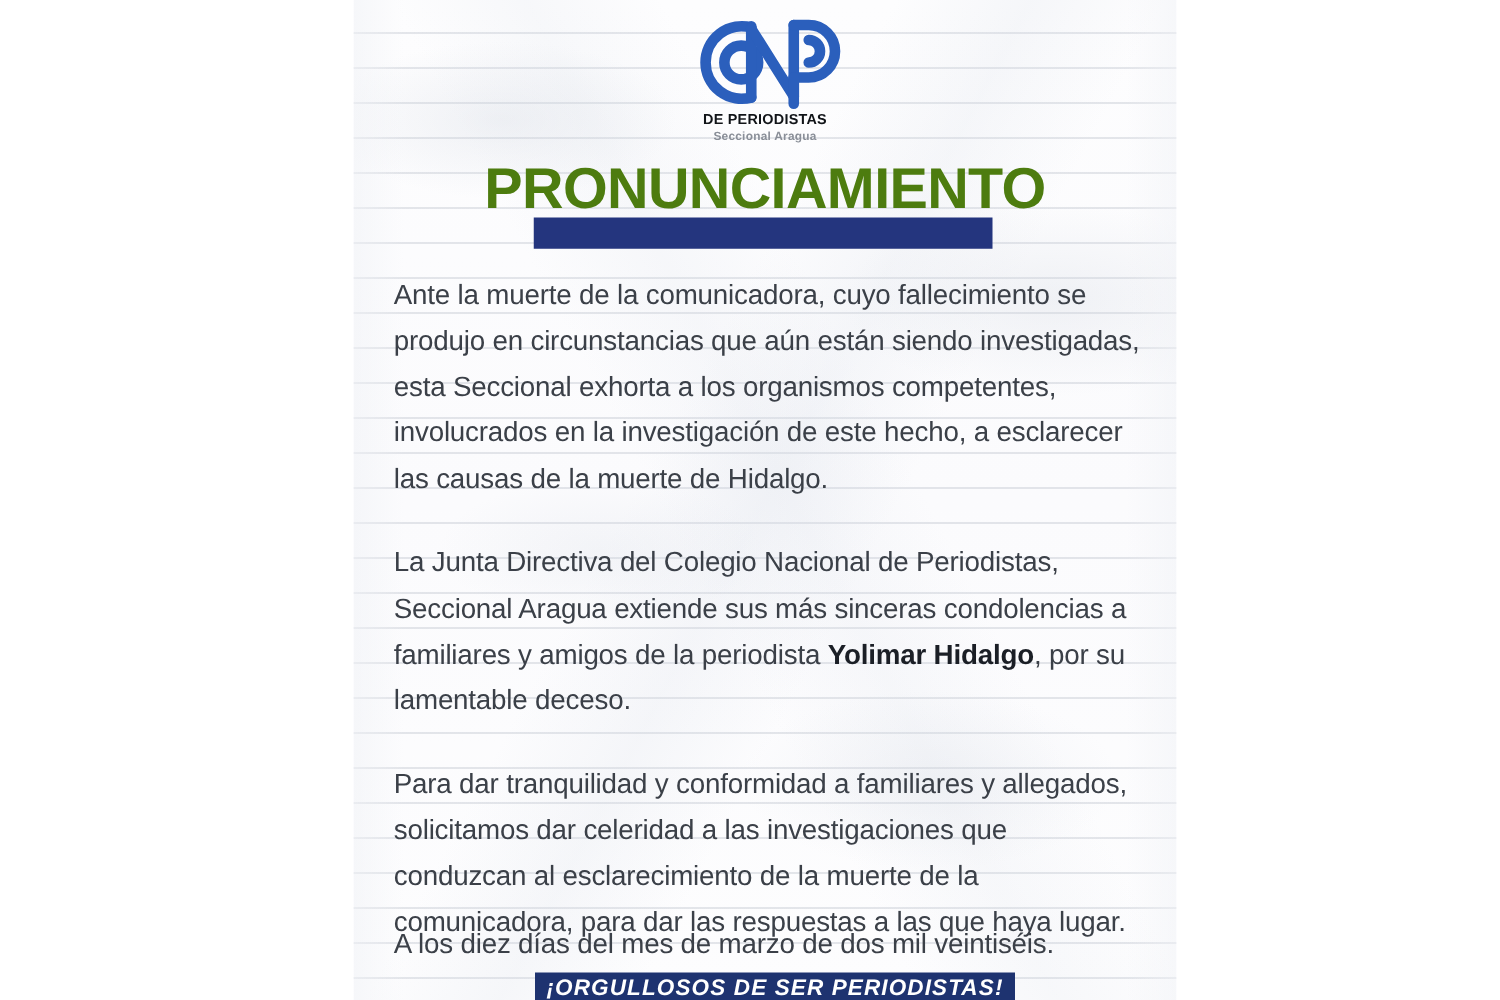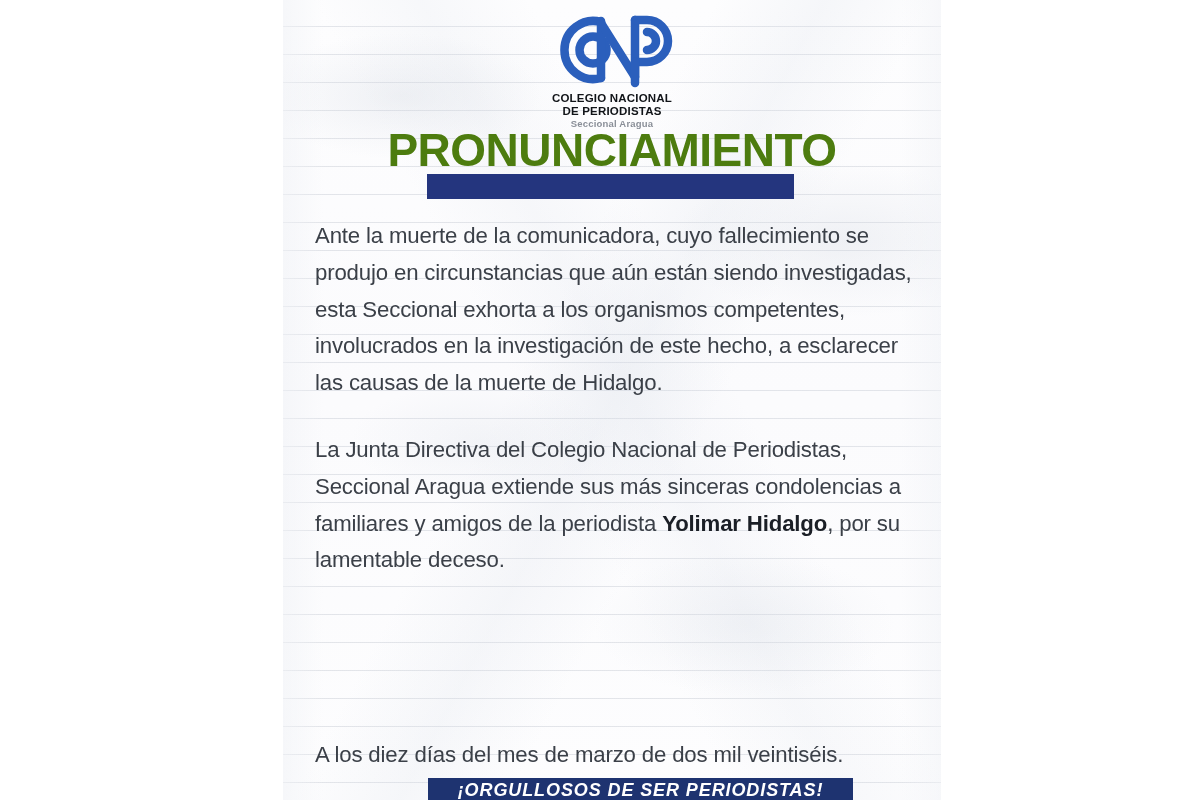--- a/index.html
+++ b/index.html
@@ -139,21 +139,21 @@
     color: #3b4048;
     letter-spacing: -0.15px;
     white-space: nowrap;
   }
 
   
   .banner {
     position: absolute;
     left: 145px;
     top: 778px;
-    width: 425px;
+    width: 384px;
     height: 22px;
     background: #1e3370;
     color: #ffffff;
     font-size: 18px;
     font-weight: bold;
     font-style: italic;
     letter-spacing: 0.9px;
     text-align: center;
     line-height: 24px;
     overflow: hidden;
@@ -185,32 +185,32 @@
           <path d="M176 138 L176 24"></path>
 
           <path d="M176 24 L200 24 A42 42 0 0 1 200 108 L176 108"></path>
 
           <path d="M200 48 A18 18 0 0 1 200 84"></path>
 
           <path d="M176 108 L176 150"></path>
         </g>
       </svg>
       <div>
-        <div class="logo-name">COLEGIO NACIONAL</div>
         <div class="logo-name" style="margin-top:0">DE PERIODISTAS</div>
       </div>
       <div class="logo-sub">Seccional Aragua</div>
     </div>
 
     <div class="headline">PRONUNCIAMIENTO</div>
     <div class="rule-bar"></div>
 
     <div class="body-text">
         <p><span>Ante la muerte de la comunicadora, cuyo fallecimiento se produjo en circunstancias que aún están siendo investigadas, esta Seccional exhorta a los organismos competentes, involucrados en la investigación de este hecho, a esclarecer las causas de la muerte de Hidalgo.</span></p>
         <p><span>La Junta Directiva del Colegio Nacional de Periodistas, Seccional Aragua extiende sus más sinceras condolencias a familiares y amigos de la periodista </span><b>Yolimar Hidalgo</b><span>, por su lamentable deceso.</span></p>
+        <p><span>Para dar tranquilidad y conformidad a familiares y allegados, solicitamos dar celeridad a las investigaciones que conduzcan al esclarecimiento de la muerte de la comunicadora, para dar las respuestas a las que haya lugar.</span></p>
       </div>
 
     <div class="date-line">A los diez días del mes de marzo de dos mil veintiséis.</div>
 
     <div class="banner">¡ORGULLOSOS DE SER PERIODISTAS!</div>
 
   </div>
 </div>
 
 </body></html>

